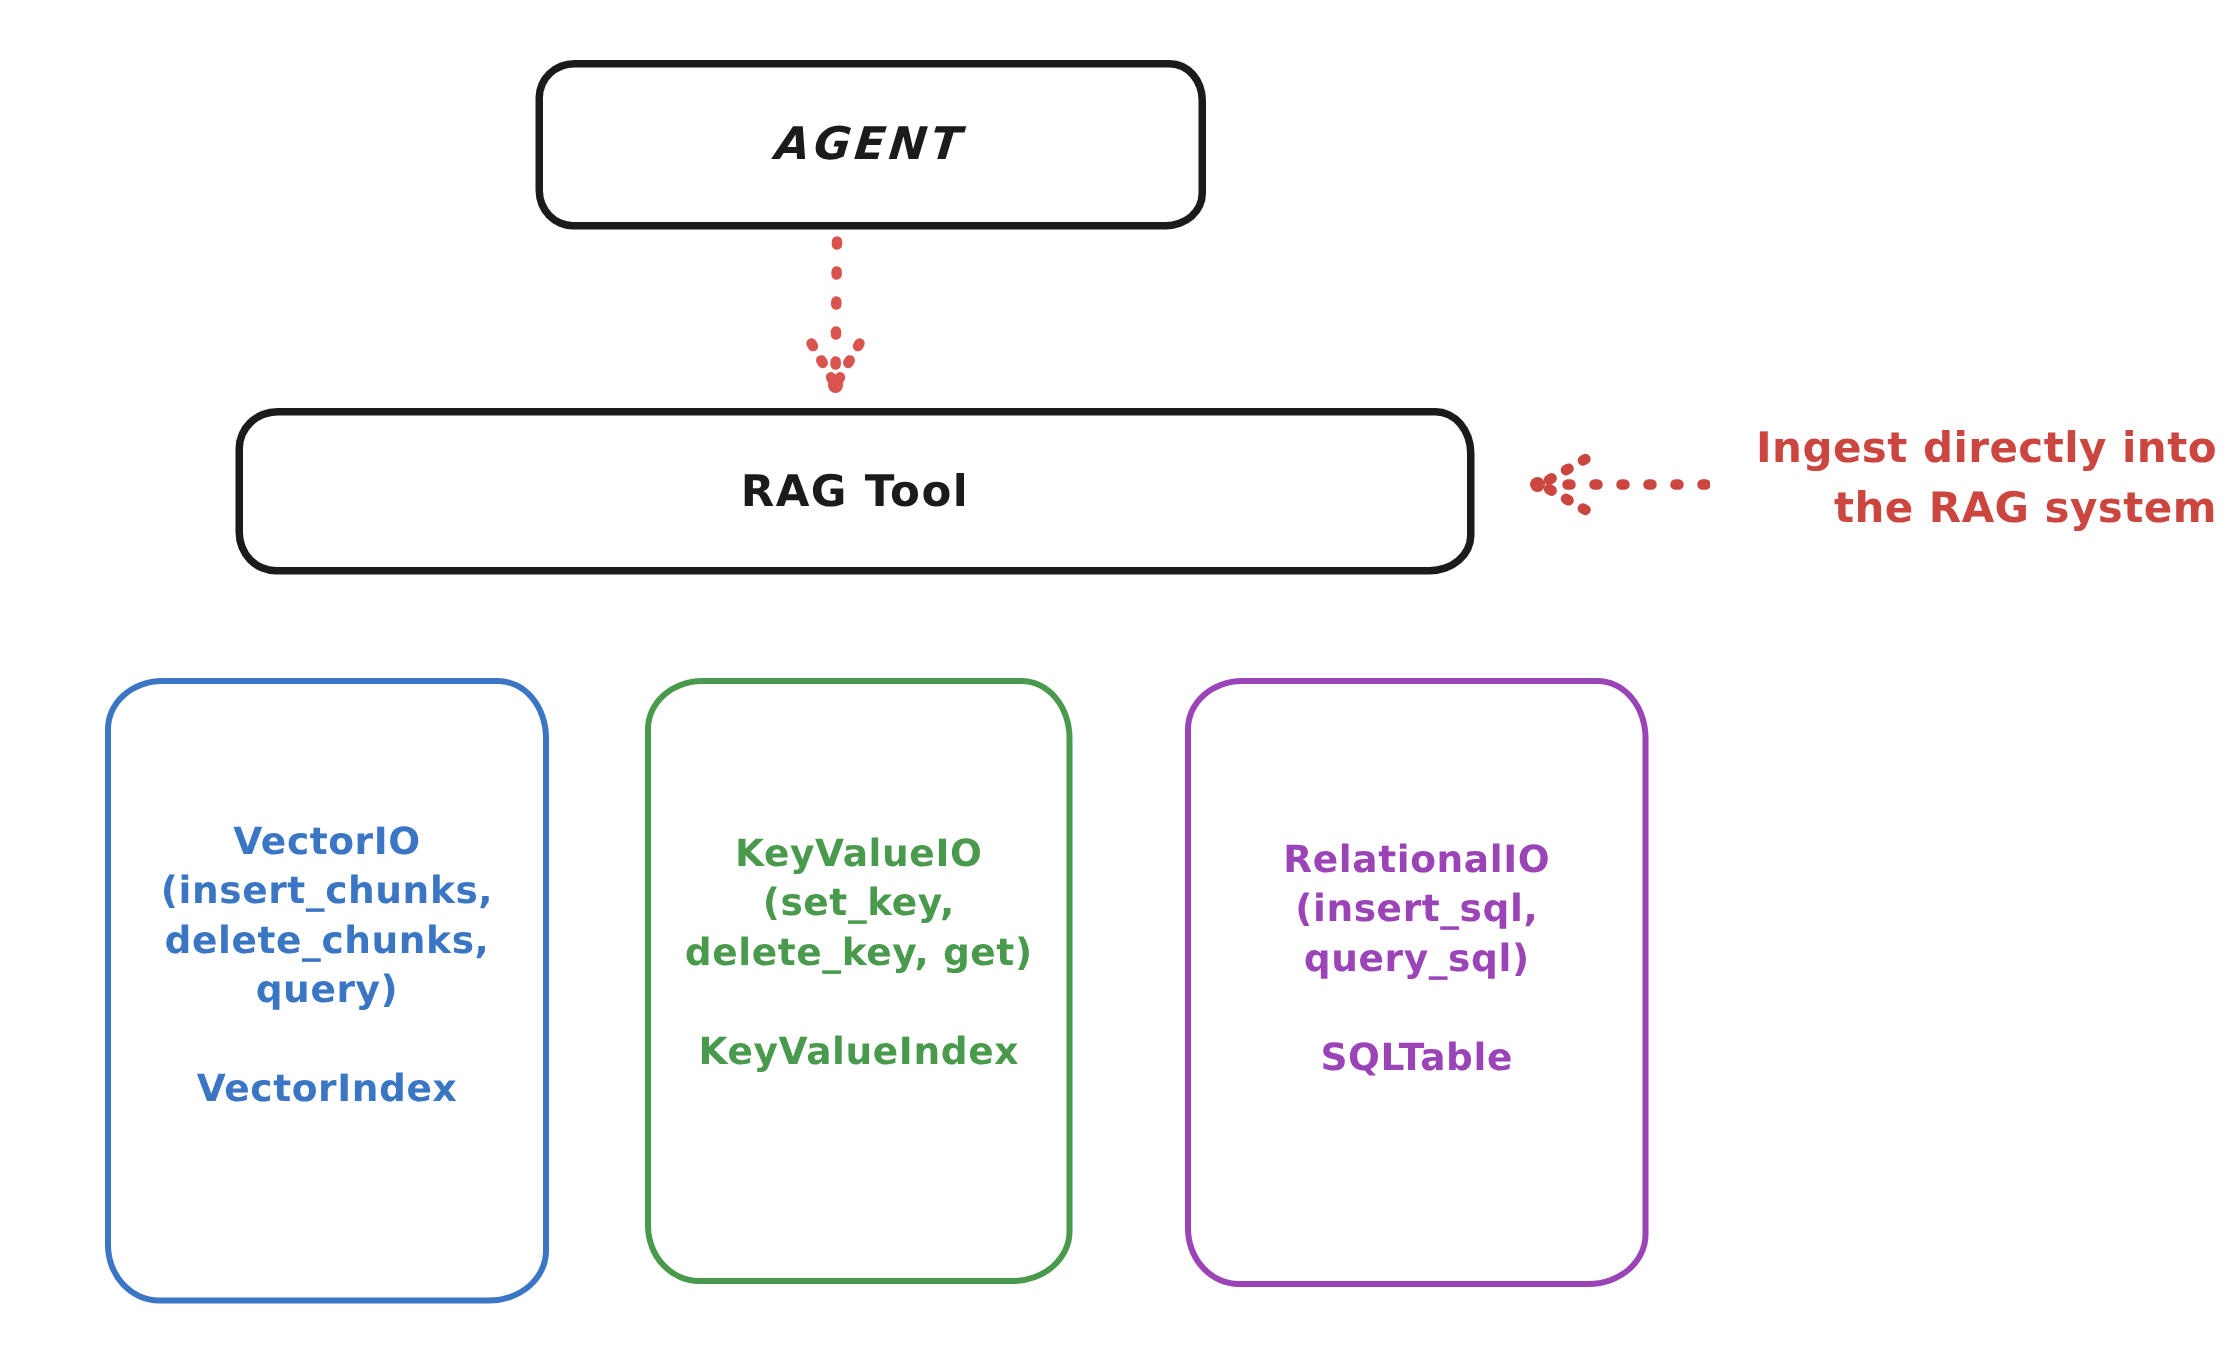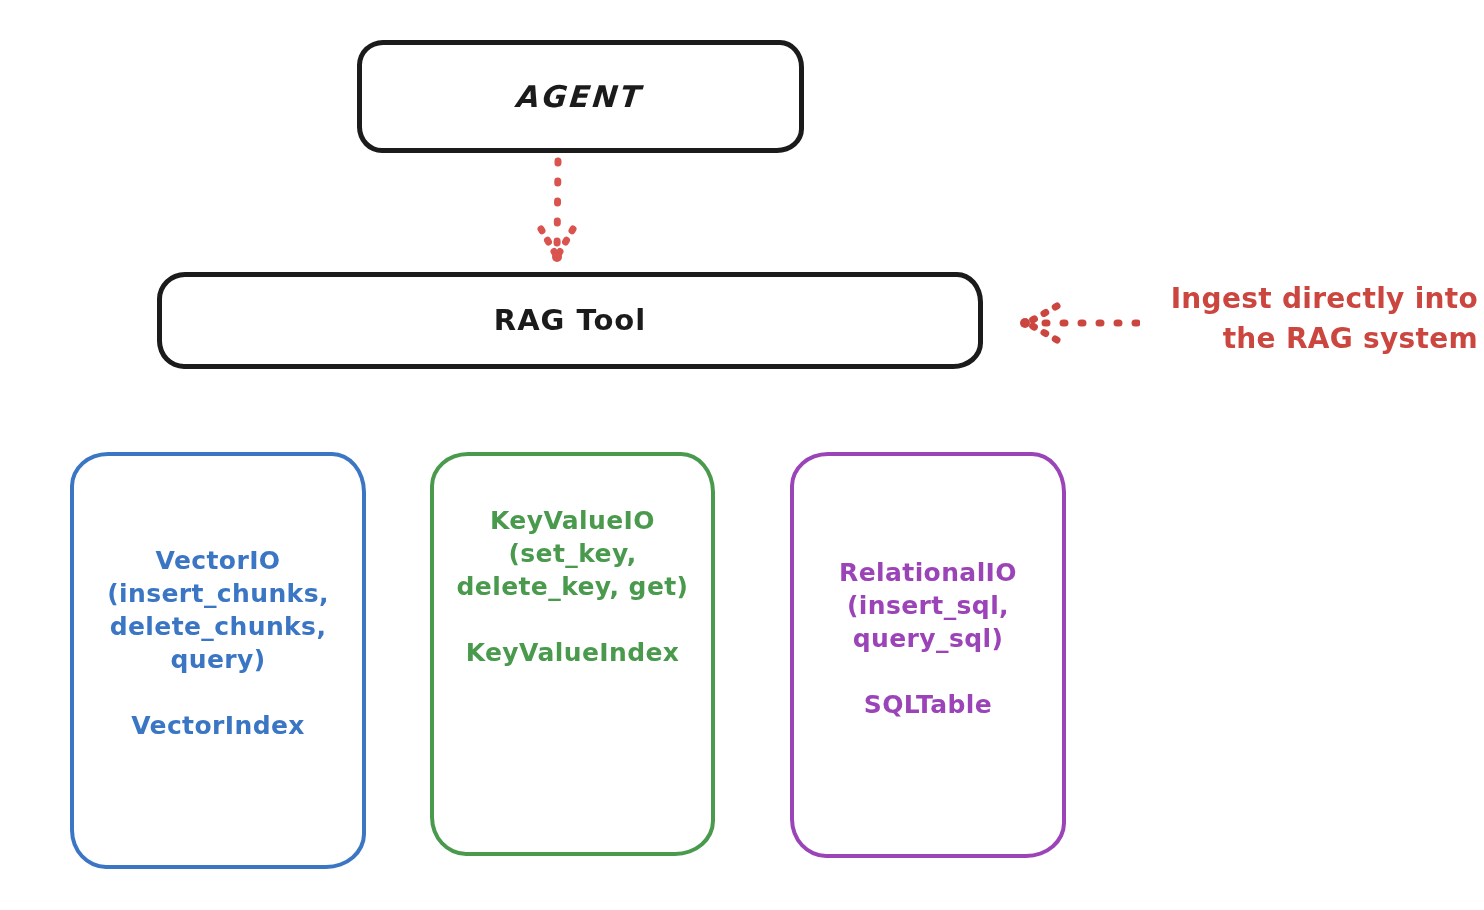--- a/index.html
+++ b/index.html
@@ -57,21 +57,21 @@
     font-weight: 700;
     letter-spacing: 2.5px;
     transform: skewX(-6deg);
   }
 
   
   #ragtool-node {
     left: 157px;
     top: 272px;
     width: 826px;
-    height: 97px;
+    height: 111px;
     border-width: 5px;
     border-color: #1b1b1b;
     border-radius: 28px 26px 30px 27px / 27px 30px 26px 28px;
   }
   #ragtool-node .node-label {
     color: #1b1b1b;
     font-size: 29px;
     font-weight: 600;
     letter-spacing: 1px;
   }
@@ -102,26 +102,26 @@
   }
 
   #keyvalueio-node {
     left: 430px;
     width: 285px;
     height: 404px;
     border-color: #4a9a4e;
   }
   #keyvalueio-node .node-label {
     color: #4a9a4e;
-    padding-top: 48px;
+    padding-top: 96px;
   }
 
   #relationalio-node {
     left: 790px;
-    width: 276px;
+    width: 309px;
     height: 406px;
     border-color: #9b44b8;
     justify-content: flex-end;
   }
   #relationalio-node .node-label {
     color: #9b44b8;
     padding-top: 100px;
   }
 
   

